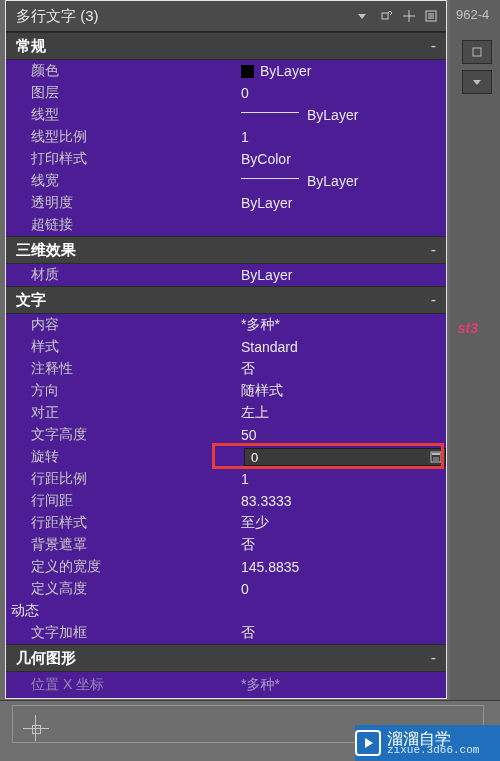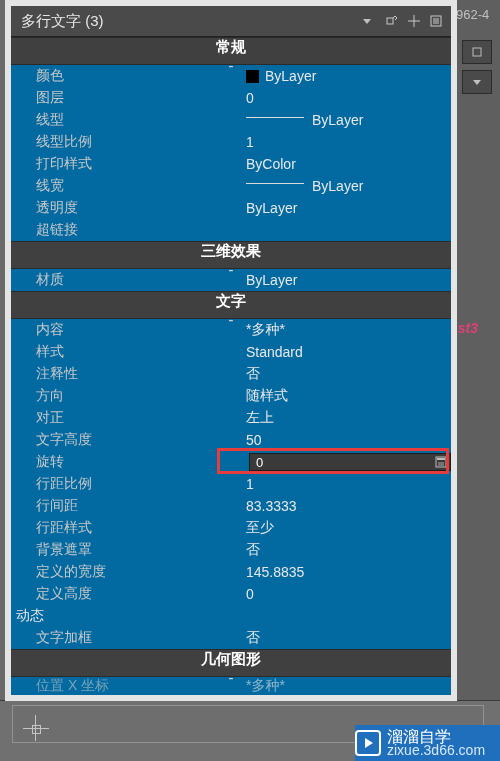--- a/index.html
+++ b/index.html
@@ -8,22 +8,22 @@
     font-family: "Microsoft YaHei", Arial, sans-serif;
     font-size: 14px;
     background: #6a6a6a;
     color: #d8d8d8;
     overflow: hidden;
   }
   .panel {
     position: absolute;
     left: 5px; top: 0;
     width: 440px;
-    background: #0369a1;
-    border: 6px solid #e5e5e5;
+    background: #4c1d95;
+    border: 1px solid #e5e5e5;
     z-index: 2;
   }
   .panel-header {
     display:flex; align-items:center;
     height: 30px;
     background: #4a4a4a;
     border-bottom: 1px solid #222;
     padding: 0 6px 0 10px;
     color: #e6e6e6;
     font-size: 15px;
@@ -45,21 +45,20 @@
   .cat-header {
     display:flex; align-items:center;
     height: 26px;
     background: #404040;
     border-top: 1px solid #2a2a2a;
     border-bottom: 1px solid #2a2a2a;
     padding: 0 10px;
     color: #fff;
     font-weight: bold;
     font-size: 15px;
-    flex-direction: column;
   }
   .cat-header .cat-title { flex:1; }
   .cat-header .collapse {
     font-size: 16px; color:#ccc; font-weight:normal;
   }
   .row {
     display:flex;
     height: 22px;
     align-items:center;
     font-size: 14px;
@@ -184,21 +183,21 @@
     display:flex;align-items:center;justify-content:center;
   }
   .watermark .play .tri2{
     width:0;height:0;
     border-top:5px solid transparent;
     border-bottom:5px solid transparent;
     border-left:8px solid #fff;
     margin-left:2px;
   }
   .watermark .sub {
-    font-size:14px;color:#d6e8fb;display:block;margin-top:-2px;
+    font-size:11px;color:#d6e8fb;display:block;margin-top:-2px;font-family:Liberation Mono, monospace;
   }
   .wm-text { line-height:1; }
 
   .crosshair {
     position:absolute;
     left: 23px; top: 715px;
     width: 30px; height: 30px;
     z-index:6;
   }
   .crosshair::before, .crosshair::after {
@@ -381,21 +380,21 @@
   </div>
   <div class="row">
     <span class="label">文字加框</span>
     <span class="value">否</span>
   </div>
 
   <div class="cat-header">
     <span class="cat-title">几何图形</span>
     <span class="collapse">-</span>
   </div>
-  <div class="row" style="height:18px;overflow:hidden;opacity:.6">
+  <div class="row" style="height:26px;overflow:hidden;opacity:.6">
     <span class="label">位置 X 坐标</span>
     <span class="value">*多种*</span>
   </div>
 </div>
 
 <div class="bottom-strip">
   <div class="inner-border"></div>
 </div>
 <div class="crosshair">
     <span class="box"></span>

